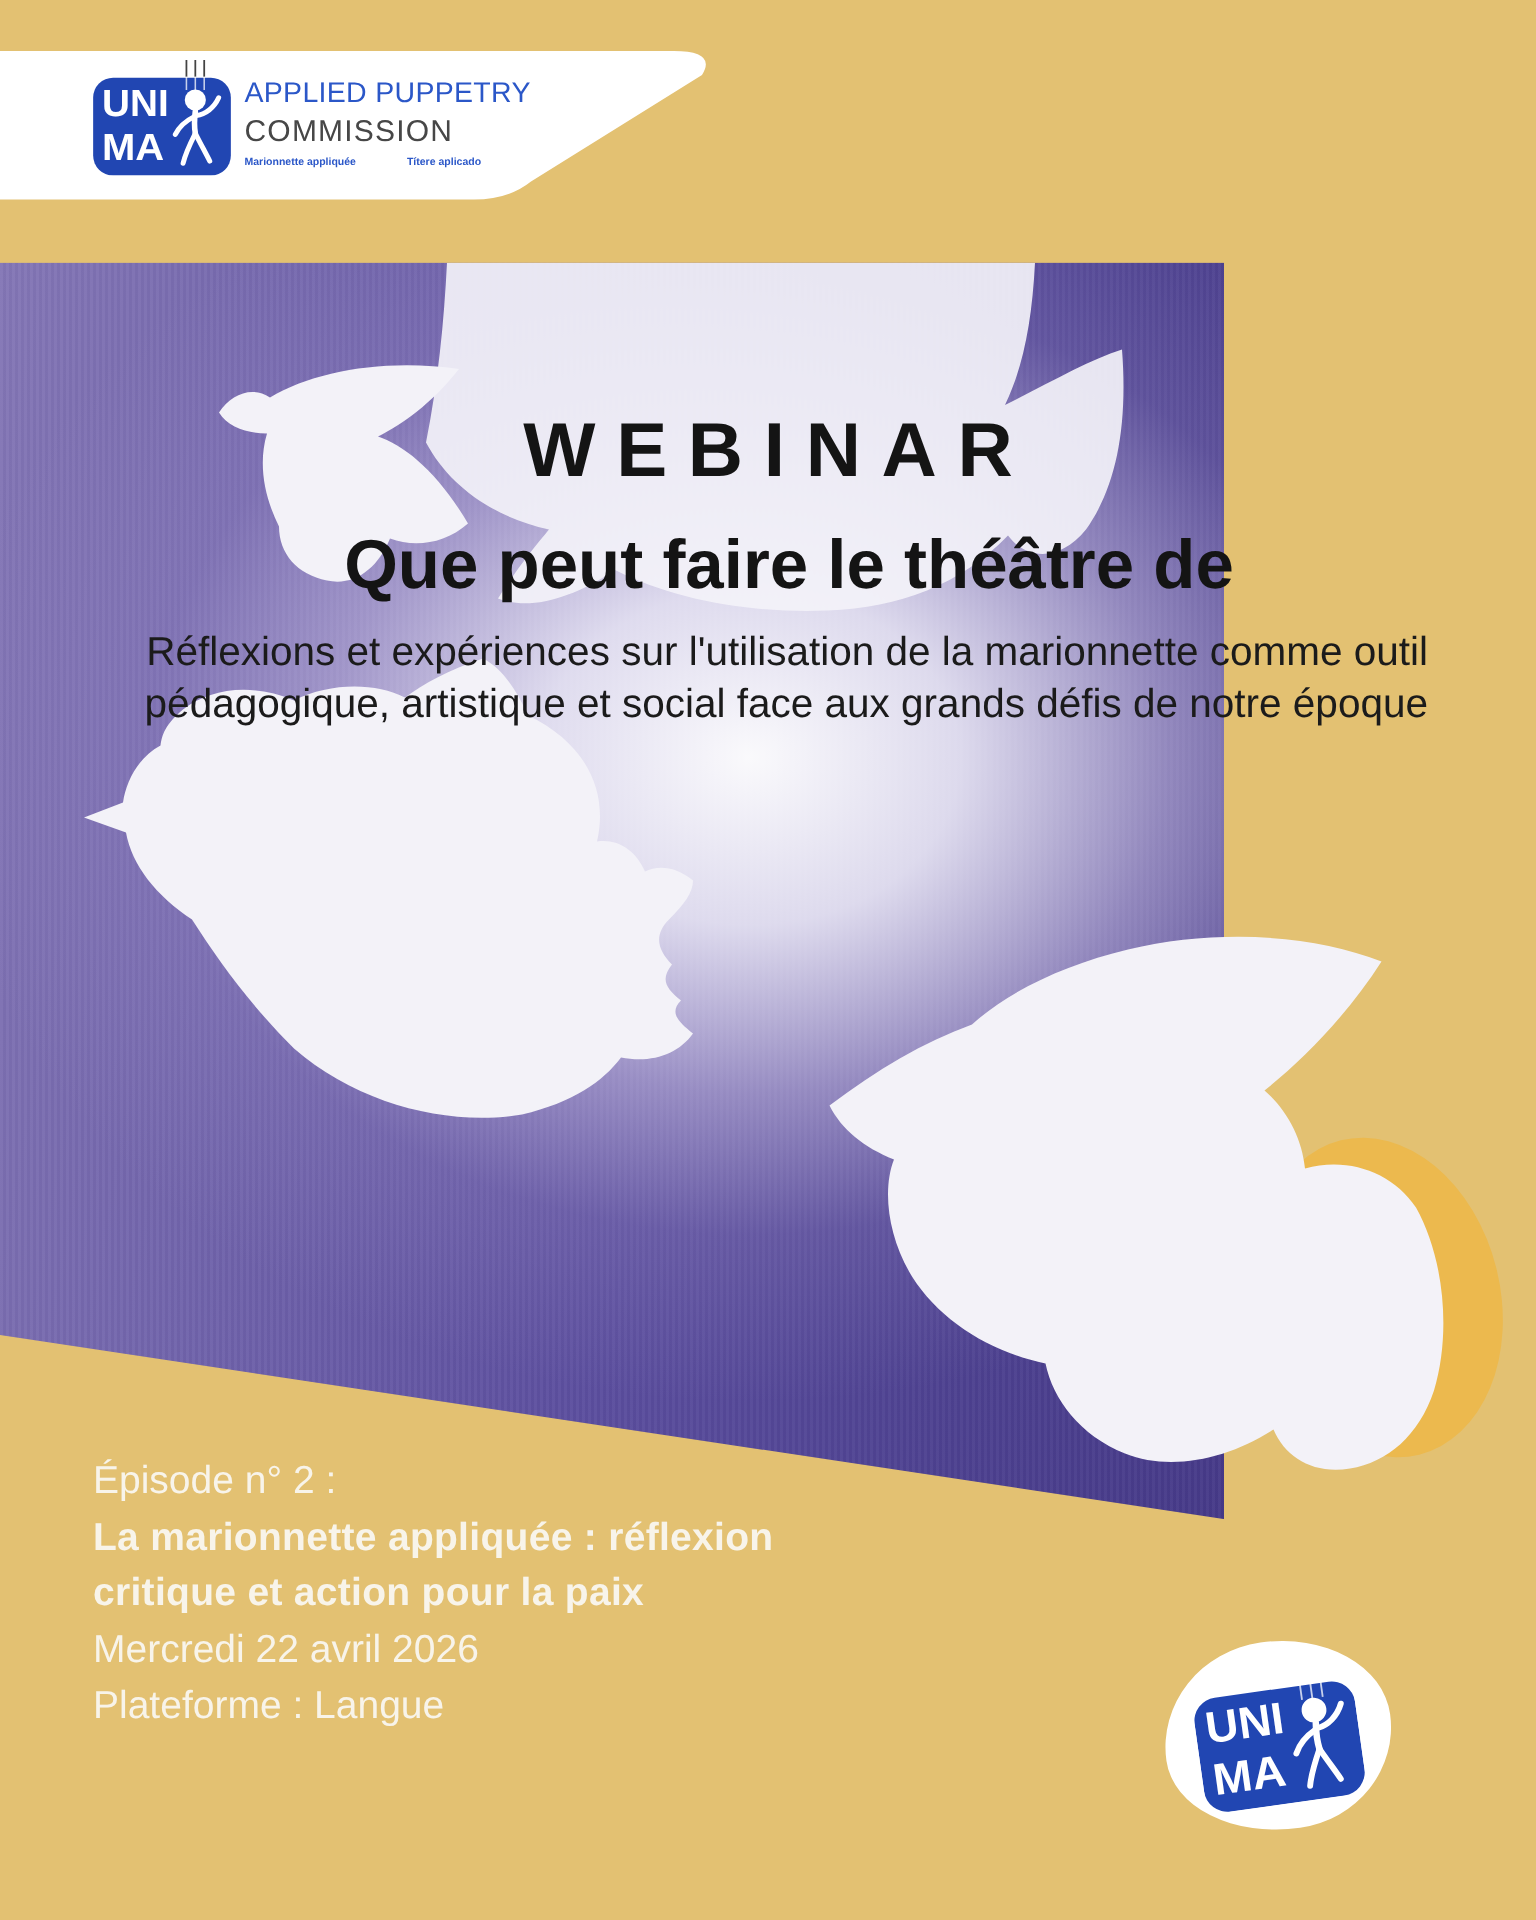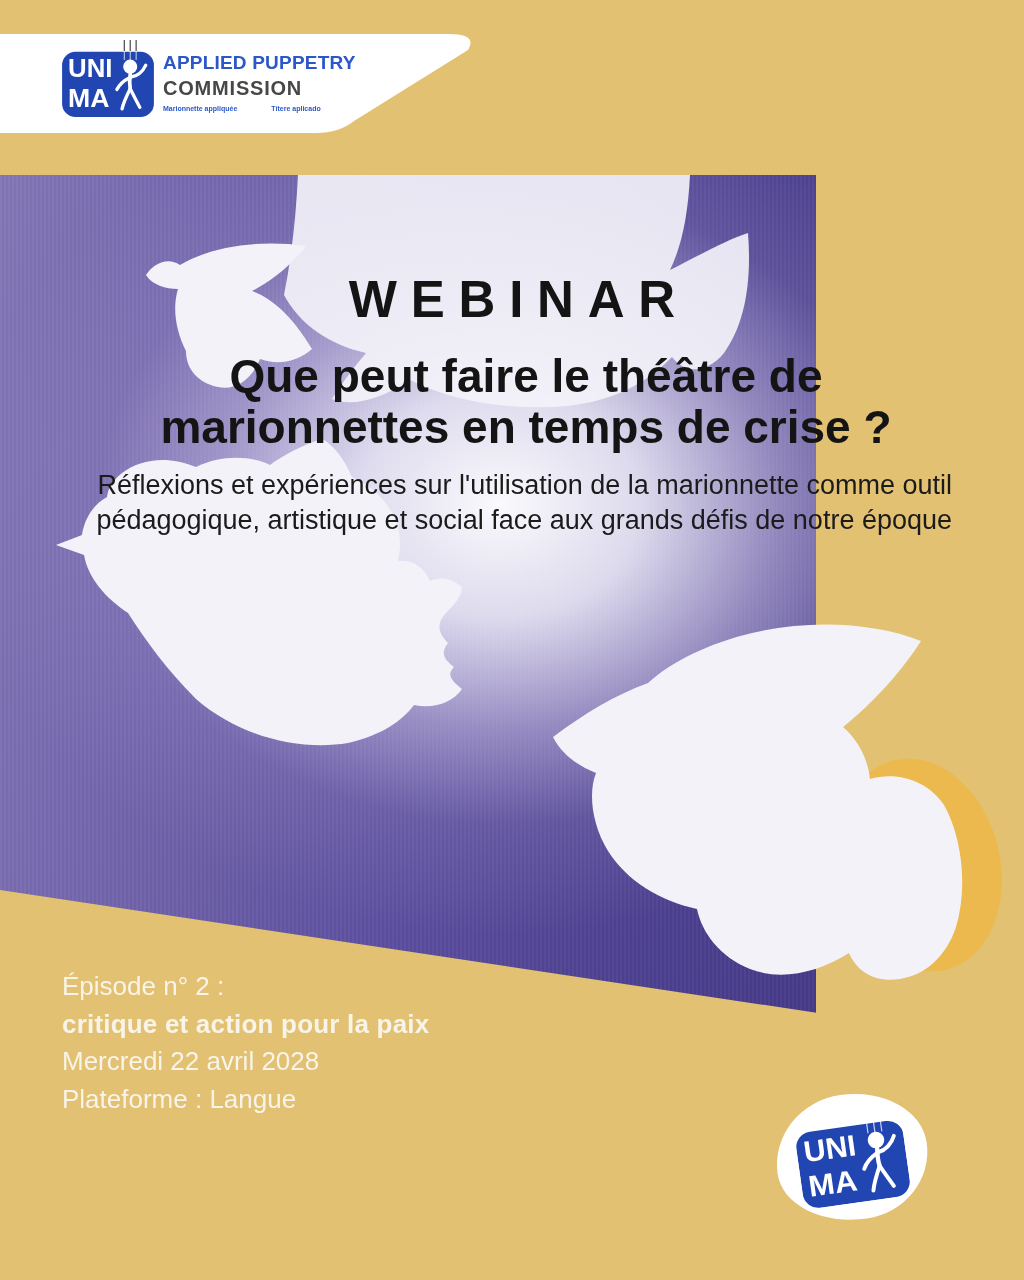--- a/index.html
+++ b/index.html
@@ -8,22 +8,22 @@
     position:relative; overflow:hidden;
     background:#e3c172;
     font-family:"Liberation Sans", sans-serif;
   }
 
   
   .banner-svg { position:absolute; top:0; left:0; }
   .banner-content { position:absolute; top:34px; left:0; width:480px; height:100px; }
   .logo-top { position:absolute; left:62px; top:6px; }
   .brand { position:absolute; left:163px; top:18px; }
-  .brand-title { font-size:19px; font-weight:700; color:#2b57c8; letter-spacing:0.2px; }
-  .brand-sub { font-size:20px; font-weight:700; color:#474747; letter-spacing:0.8px; margin-top:3px; }
+  .brand-title { font-size:19px; font-weight:400; color:#2b57c8; letter-spacing:0.2px; }
+  .brand-sub { font-size:20px; font-weight:400; color:#474747; letter-spacing:0.8px; margin-top:3px; }
   .brand-captions { display:flex; gap:34px; margin-top:5px; }
   .brand-captions span { font-size:7px; font-weight:700; color:#2b57c8; }
 
   
   .photo {
     position:absolute; top:175px; left:0; width:816px; height:869px;
     clip-path: polygon(0 0, 1024px 0, 1024px 869px, 0 715px);
     background:
       radial-gradient(ellipse 540px 430px at 500px 330px,
         rgba(255,255,255,0.97) 0%, rgba(240,238,249,0.88) 26%,
@@ -104,29 +104,29 @@
     <path class="dove" d="M107,322 C92,330 84,346 82,360 L56,370 L84,380 C88,402 104,422 128,438 C146,466 166,494 196,524 C240,562 300,576 348,568 C382,560 402,546 414,530 C434,534 452,528 462,514 C452,506 446,500 454,492 C444,484 440,478 448,468 C438,458 436,448 446,438 C456,428 462,420 462,412 C450,402 438,402 430,406 C424,392 412,384 398,386 C406,352 390,320 352,302 C344,284 334,270 322,264 C300,271 282,281 270,290 C250,280 220,280 196,292 C168,280 140,284 122,298 C110,308 108,315 107,322 Z"></path>
 
     <ellipse cx="920" cy="690" rx="80" ry="108" transform="rotate(-14 920 690)" fill="#ecb94e"></ellipse>
 
     <path class="dove" d="M553,562 C585,538 615,520 648,508 C672,486 710,468 752,458 C812,444 875,448 921,466 C898,502 868,532 843,552 C858,565 868,584 870,604 C898,596 928,606 944,630 C962,662 968,712 956,752 C946,782 925,800 900,804 C876,808 857,797 849,778 C818,798 780,806 750,794 C720,782 702,758 697,734 C660,726 627,706 608,676 C592,650 588,618 596,598 C576,590 561,578 553,562 Z"></path>
   </svg>
 
   <div class="hero">
     <div class="kicker">WEBINAR</div>
     <div class="title">Que peut faire le théâtre de</div>
-    <div class="title" style="margin-top:0;">marionnettes en temps de crise ?</div>
     <div class="subtitle">Réflexions et expériences sur l'utilisation de la marionnette comme outil pédagogique, artistique et social face aux grands défis de notre époque</div>
   </div>
 </div>
 
 <div class="details">
   <div>Épisode n° 2 :</div>
+  <div class="bold">La marionnette appliquée : réflexion</div>
   <div class="bold">critique et action pour la paix</div>
-  <div>Mercredi 22 avril 2028</div>
+  <div>Mercredi 22 avril 2026</div>
   <div>Plateforme : Langue</div>
 </div>
 
 <div class="blob">
   <svg width="108" height="91" viewBox="0 0 124 104">
     <line class="string-ext" x1="84" y1="0" x2="84" y2="15" stroke="#444444" stroke-width="1.6"></line>
     <line class="string-ext" x1="92" y1="0" x2="92" y2="15" stroke="#444444" stroke-width="1.6"></line>
     <line class="string-ext" x1="100" y1="0" x2="100" y2="15" stroke="#444444" stroke-width="1.6"></line>
     <rect class="unima-rect" x="0" y="16" width="124" height="88" rx="18"></rect>
     <line x1="84" y1="15" x2="84" y2="27" stroke="rgba(255,255,255,0.75)" stroke-width="1.4"></line>

